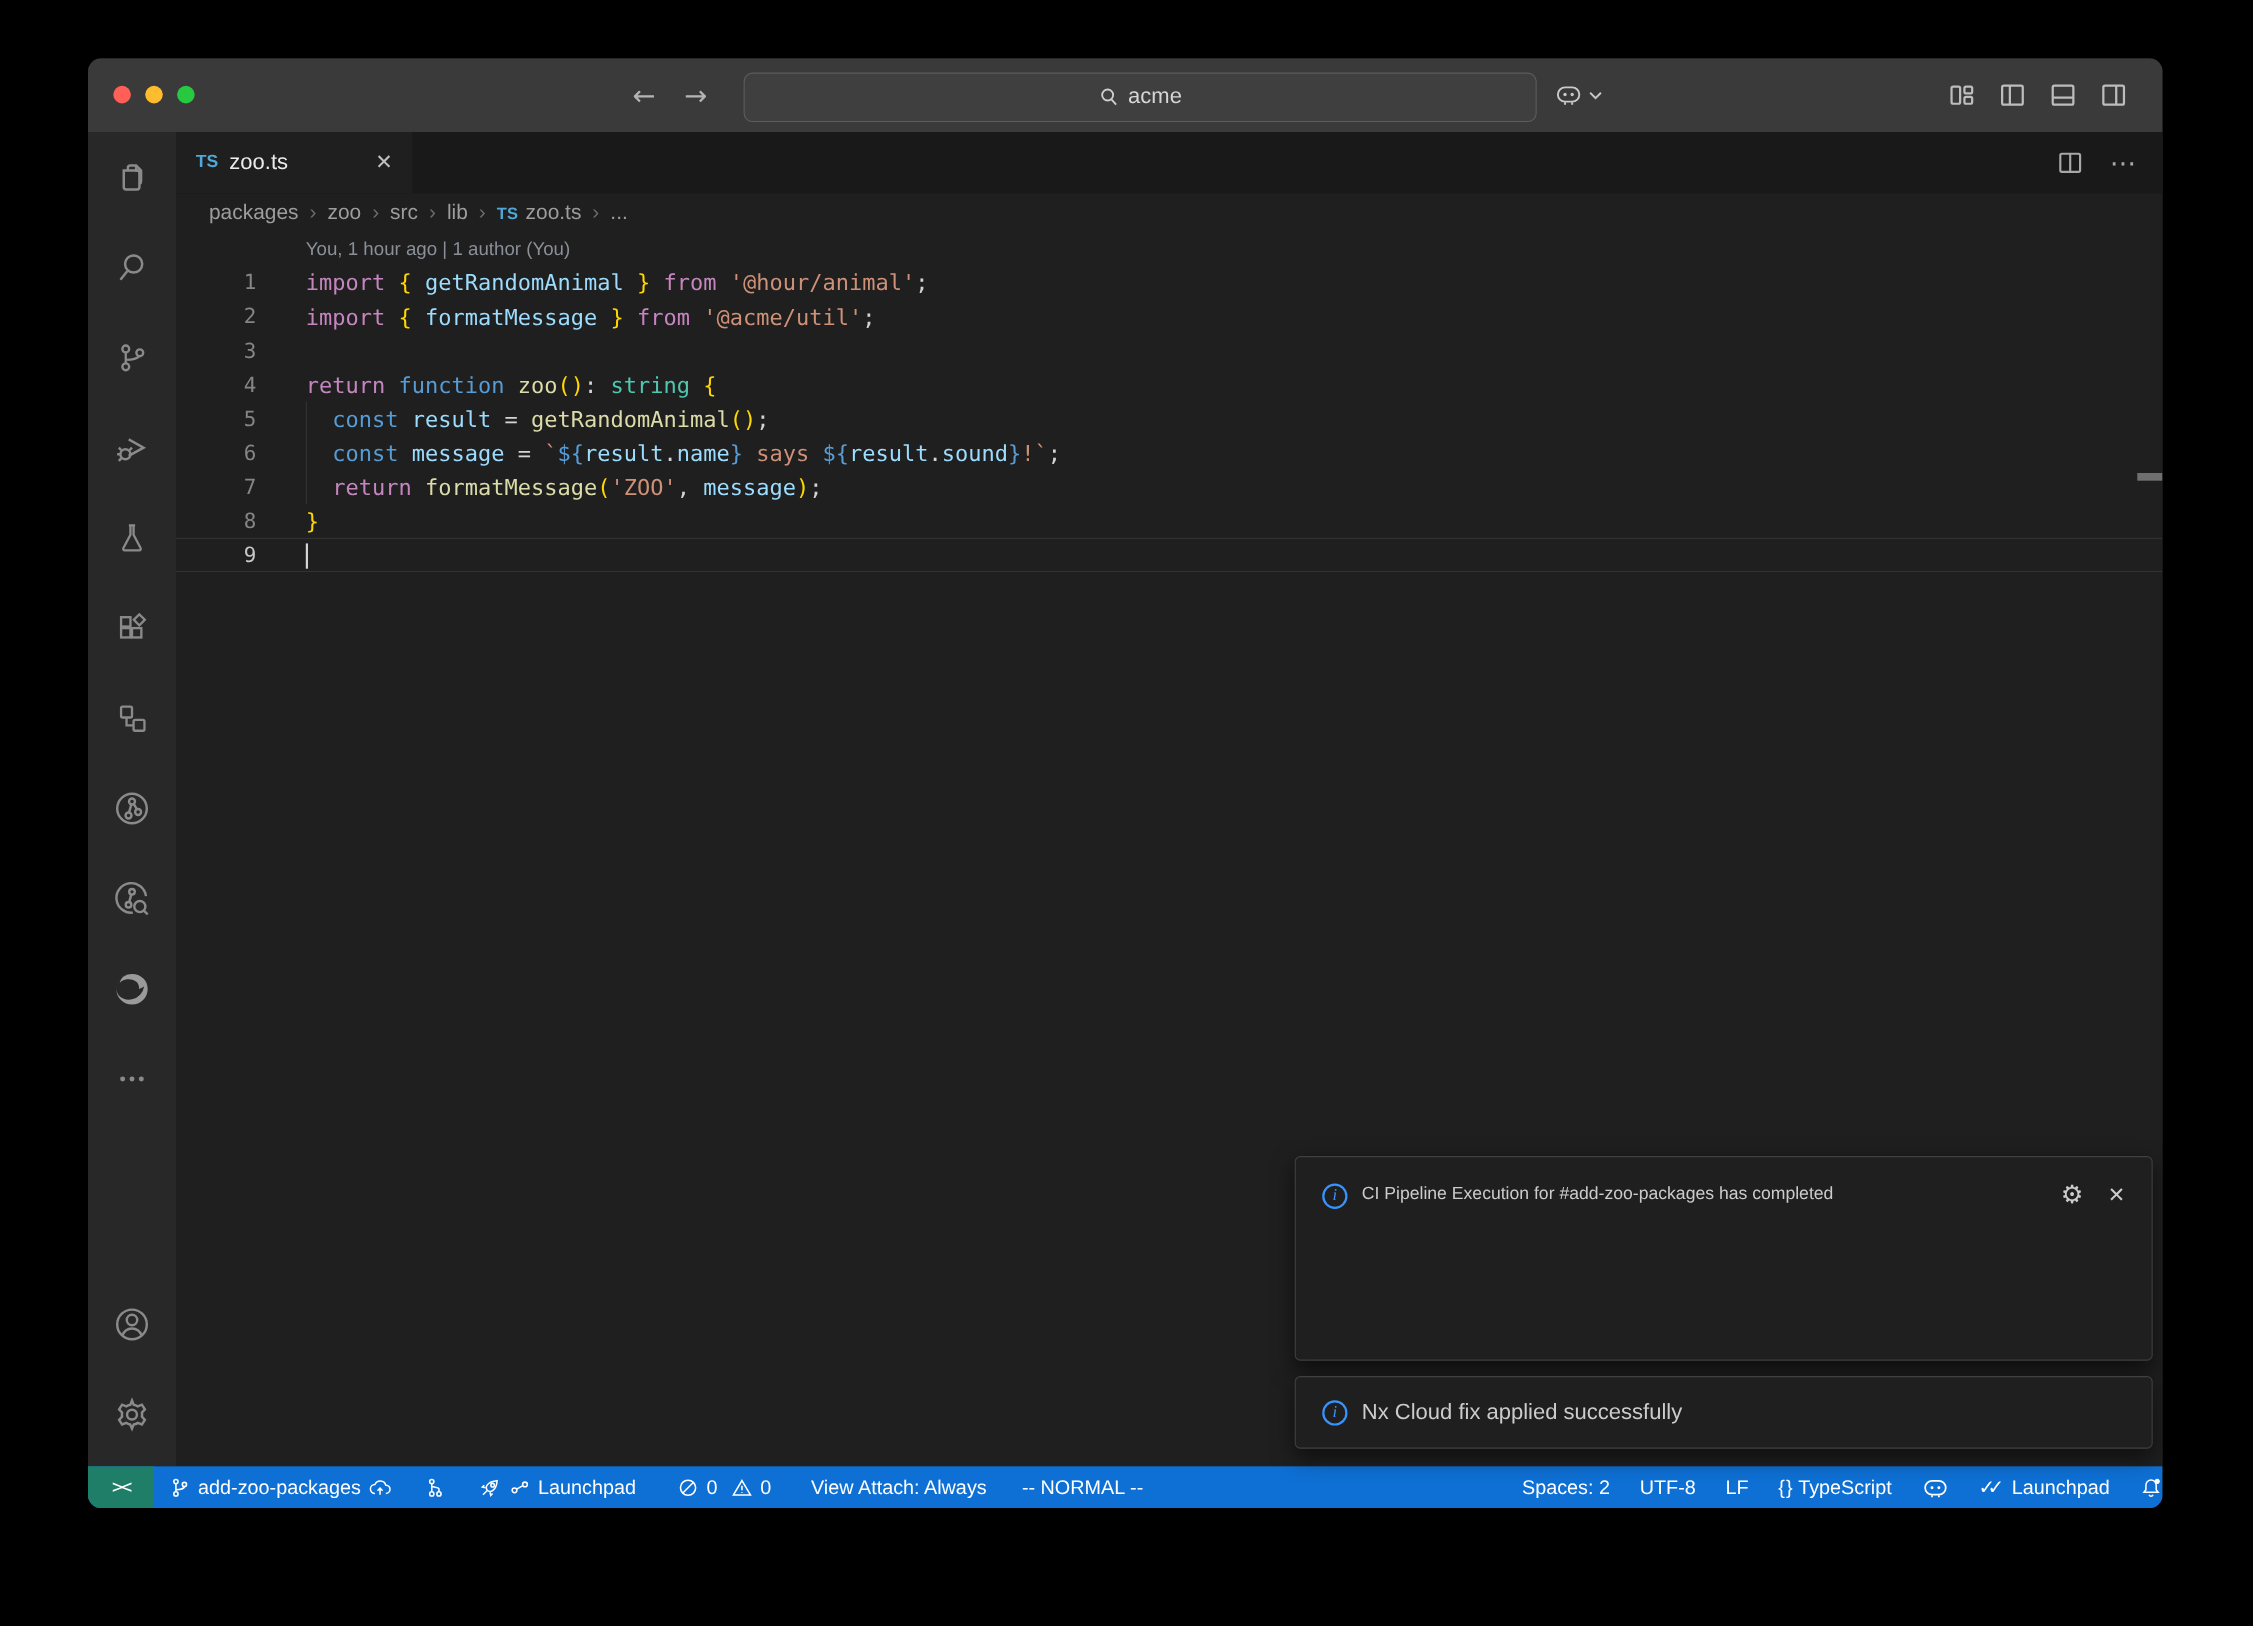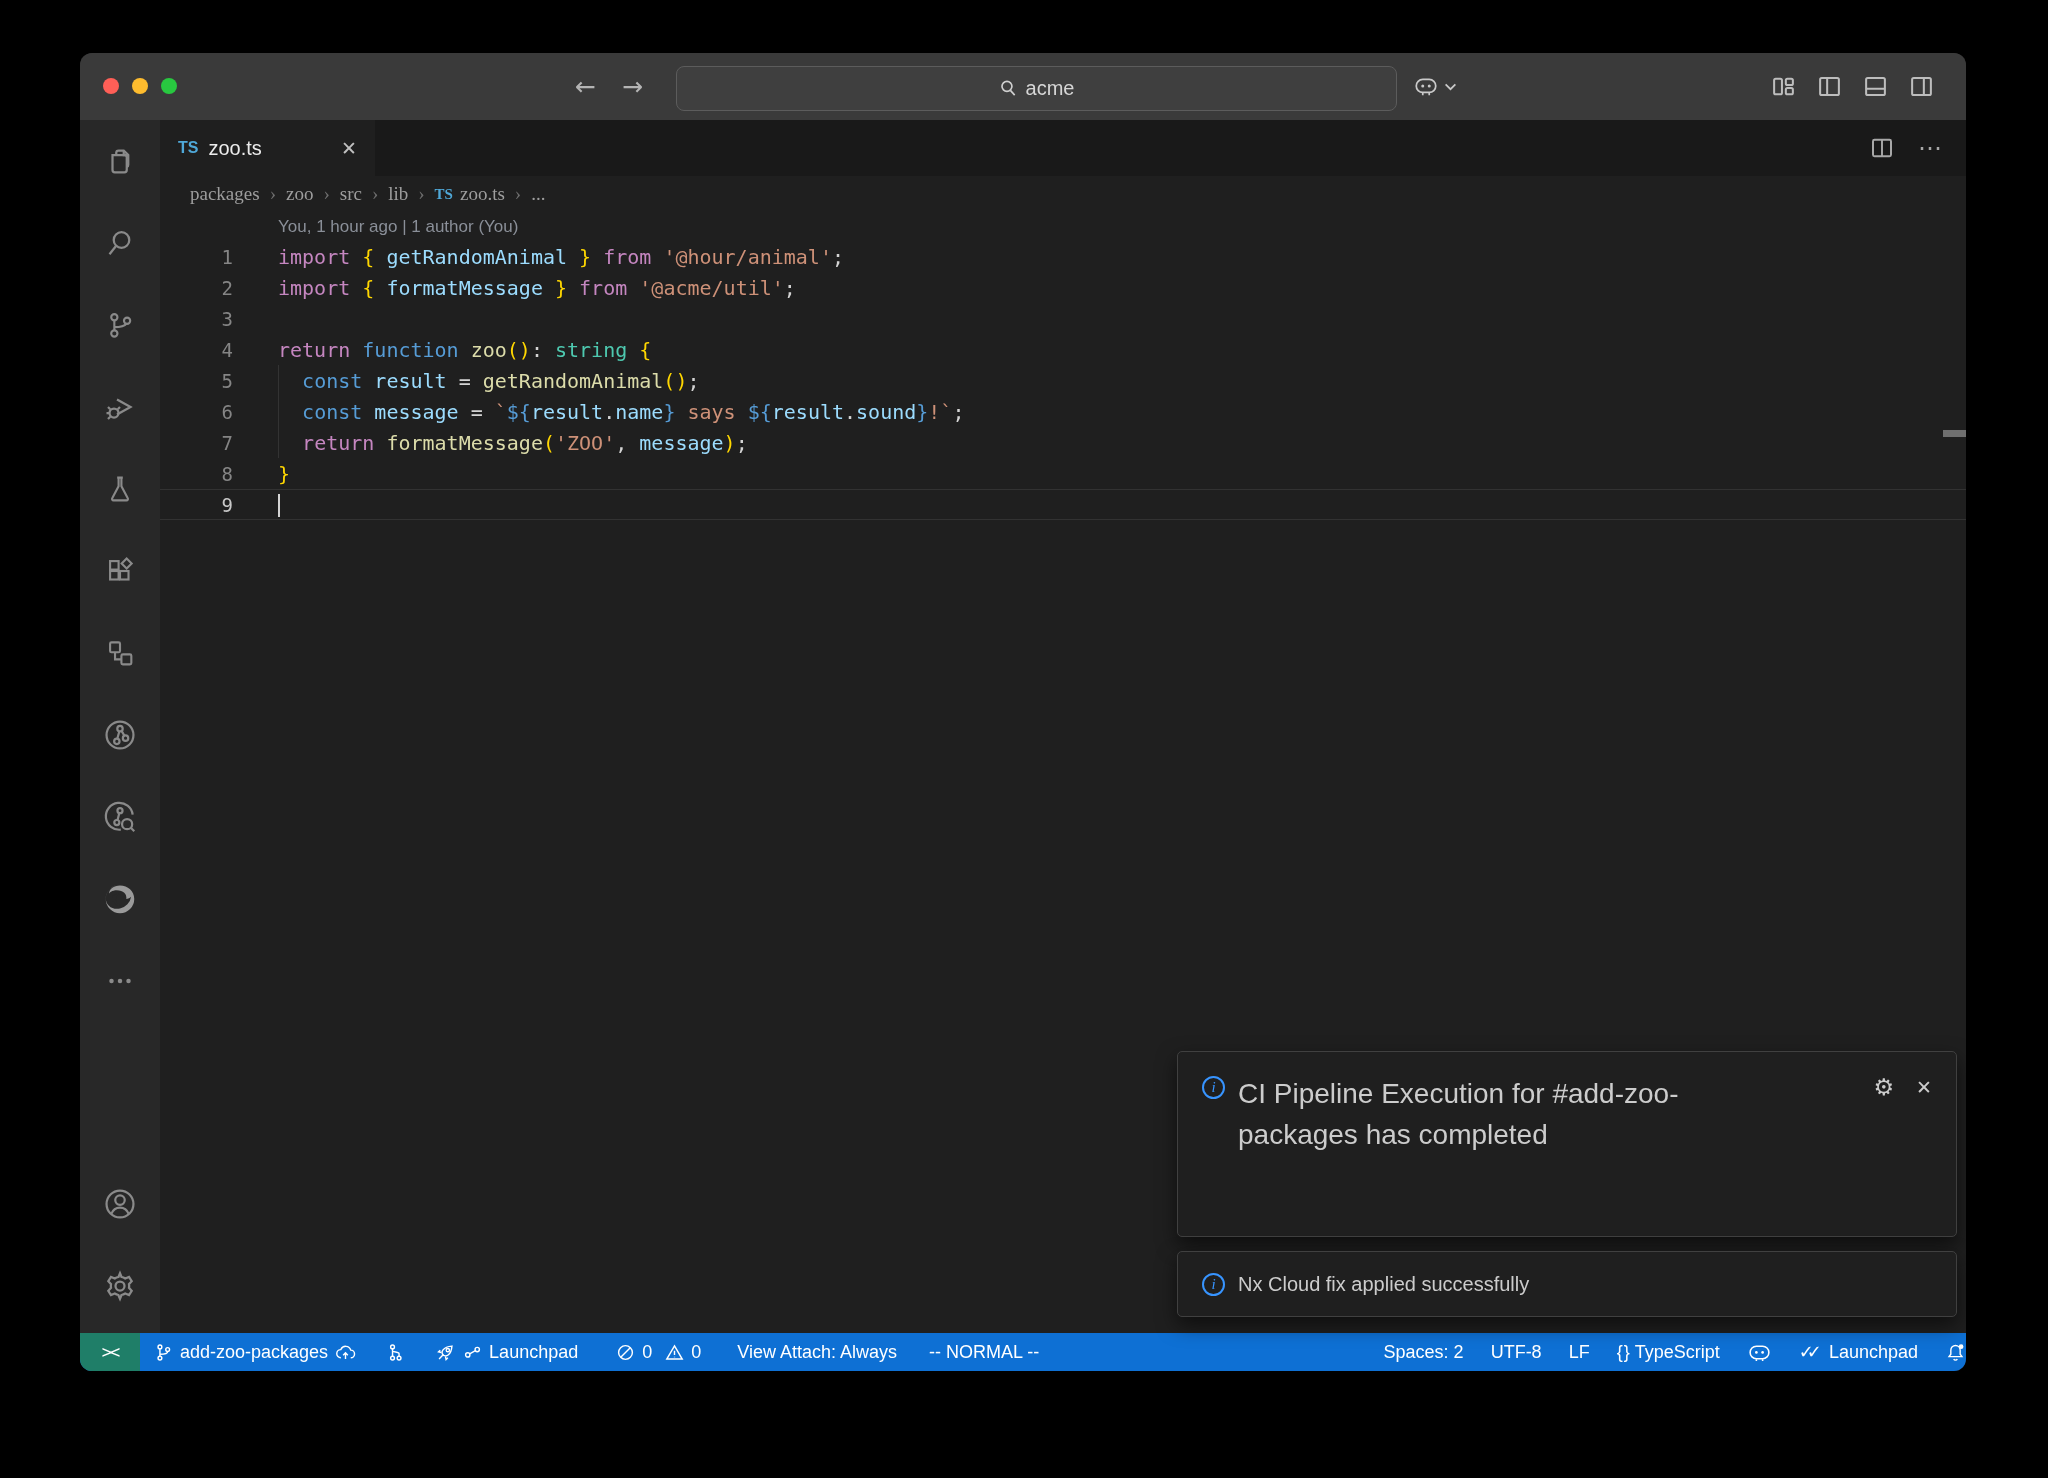--- a/index.html
+++ b/index.html
@@ -36,21 +36,21 @@
   
   .tabbar { height:56px; background:#191919; display:flex; align-items:stretch; position:relative; }
   .tab { width:215px; background:#1f1f1f; display:flex; align-items:center; padding:0 18px; gap:10px; }
   .ts-badge { color:#4fa8d8; font-size:16px; font-weight:bold; }
   .tab-title { color:#ececec; font-size:20px; }
   .tab-close { margin-left:auto; color:#c0c0c0; font-size:19px; }
   .tab-actions { position:absolute; right:24px; top:0; height:56px; display:flex; align-items:center; gap:24px; color:#a8a8a8; }
 
   
   .breadcrumbs { height:36px; display:flex; align-items:center; padding-left:30px; gap:10px;
-                 color:#9d9d9d; font-size:19px;font-family:Liberation Serif, serif; }
+                 color:#9d9d9d; font-size:19px; }
   .breadcrumbs .sep { color:#6d6d6d; font-size:19px; }
   .breadcrumbs .crumb { display:flex; align-items:center; gap:7px; }
   .breadcrumbs .ts-badge { font-size:15px; }
 
   
   .editor { position:relative; flex:1; overflow:hidden; }
   .blame-row { height:29px; display:flex; align-items:center; padding-left:118px;
                color:#8a8f98; font-size:17px; }
   .code-row { height:31px; display:flex; align-items:center; position:relative;
               font-family:"DejaVu Sans Mono","Liberation Mono",monospace; font-size:20px; }
@@ -66,21 +66,21 @@
   .overview-mark { position:absolute; right:0; width:23px; height:7px; top:218px; background:#6f6f6f; }
 
   
   .notifications { position:absolute; right:9px; bottom:54px; width:780px; display:flex;
                    flex-direction:column; gap:14px; z-index:5; }
   .toast { background:#1f1f1f; border:1px solid #404040; border-radius:5px;
            box-shadow:0 8px 20px rgba(0,0,0,.55); color:#cccccc; }
   .toast-1 { height:186px; padding:22px 24px; }
   .toast-2 { height:66px; padding:0 24px; display:flex; align-items:center; gap:13px; font-size:20px; }
   .toast-head { display:flex; align-items:flex-start; gap:13px; }
-  .toast-msg { font-size:28px; line-height:1.45; max-width:540px; }
+  .toast-msg { font-size:16px; line-height:1.45; max-width:540px;text-align:right; }
   .toast-tools { margin-left:auto; display:flex; align-items:center; gap:22px; color:#cccccc; }
   .toast-foot { display:flex; align-items:center; margin-top:30px; }
   .toast-source { color:#a6a6a6; font-size:19px; }
   .toast-buttons { margin-left:auto; display:flex; gap:14px; }
   .btn { height:41px; padding:0 22px; border:none; border-radius:3px; font-size:19px;
          color:#ffffff; display:flex; align-items:center; font-family:inherit; }
   .btn-primary { background:#0f6cda; }
   .btn-secondary { background:#3b3e42; }
   .info-icon { width:23px; height:23px; border-radius:50%; border:2px solid #3794ff; color:#3794ff;
                font-size:15px; display:flex; align-items:center; justify-content:center;

